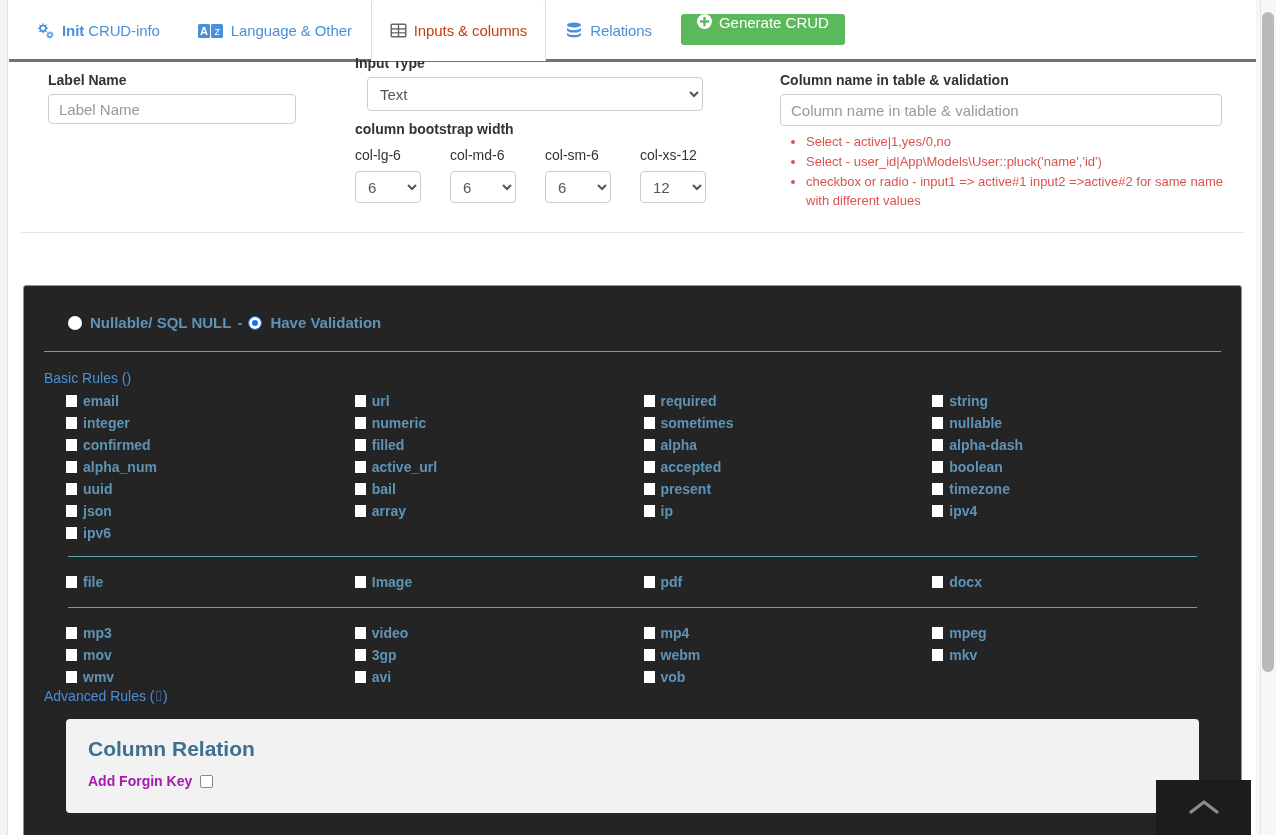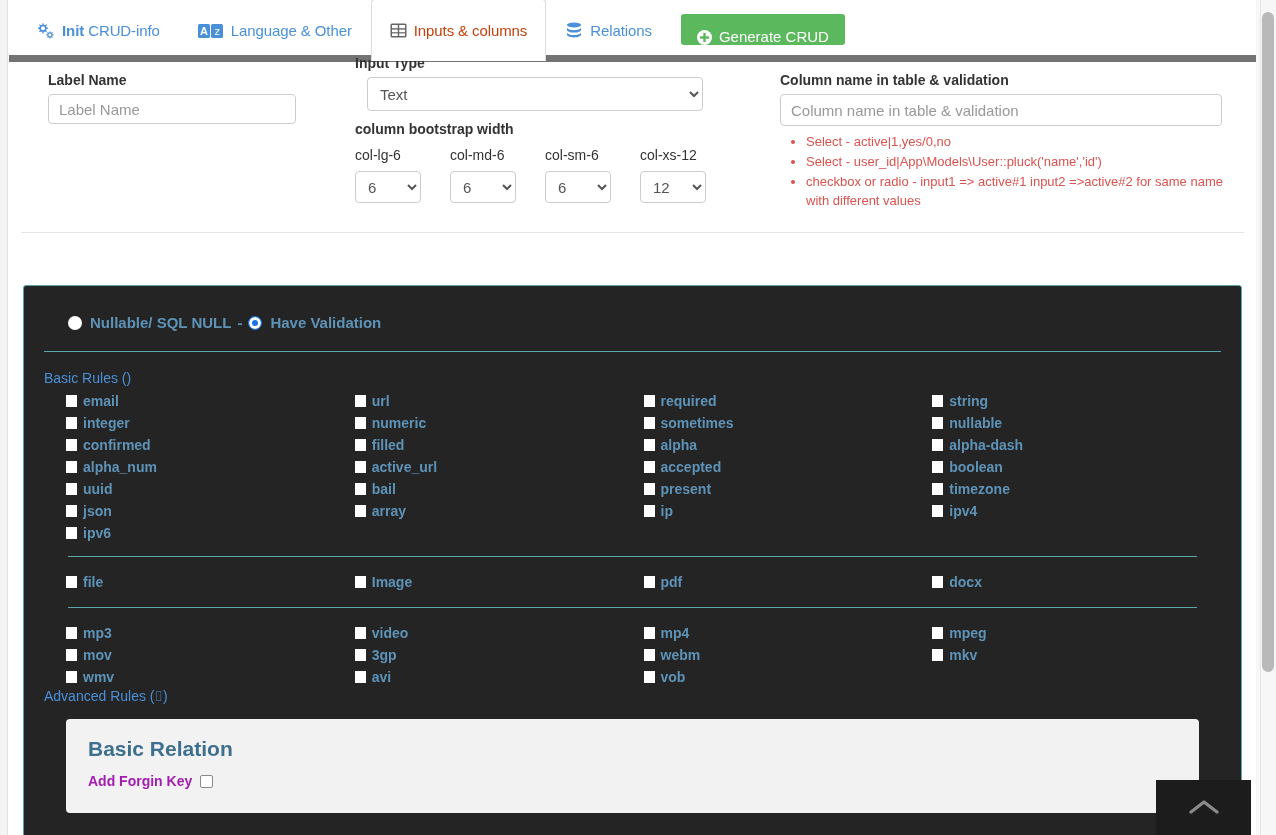--- a/index.html
+++ b/index.html
@@ -39,21 +39,21 @@
 
   .content {
     position: absolute; left: 9px; top: 0; width: 1247px; height: 835px;
     background: #ffffff;
   }
 
   
   .tabbar {
     position: relative;
     height: 62px;
-    border-bottom: 7px solid #737373;
+    border-bottom: 3px solid #737373;
     background: #fff;
   }
   .tabs {
     display: flex;
     align-items: stretch;
     height: 61px;
     padding-left: 8px;
   }
   .tab {
     display: flex;
@@ -79,21 +79,21 @@
     z-index: 3;
     height: 62px;
     margin-top: -1px;
   }
   .tab.active .tab-label { color: #c2410c; }
   .tab b { font-weight: bold; }
   .tab .reg { font-weight: normal; }
 
   .btn-generate {
     display: inline-flex;
-    align-items: flex-end;
+    align-items: flex-start;
     gap: 7px;
     background: #5cb85c;
     color: #fff;
     border: none;
     border-radius: 3px;
     padding: 0 16px;
     height: 31px;
     margin: 14px 0 0 10px;
     font-size: 15px;
     font-family: "Liberation Sans", sans-serif;
@@ -623,21 +623,21 @@
           </label>
           <label class="cbitem">
             <span class="cbox"></span>
             <span class="cb-label">vob</span>
           </label>
         </div>
 
       <a class="rules-link adv">Advanced Rules (⌷)</a>
 
       <div class="schema-card">
-        <div class="schema-title">Basic Relation</div>
+        <div class="schema-title">Column Relation</div>
         <label class="schema-fk">
           <span>Add Forgin Key</span>
           <span class="cbox-light"></span>
         </label>
       </div>
 
       <div style="height:24px;"></div>
     </div>
 
   </div>

